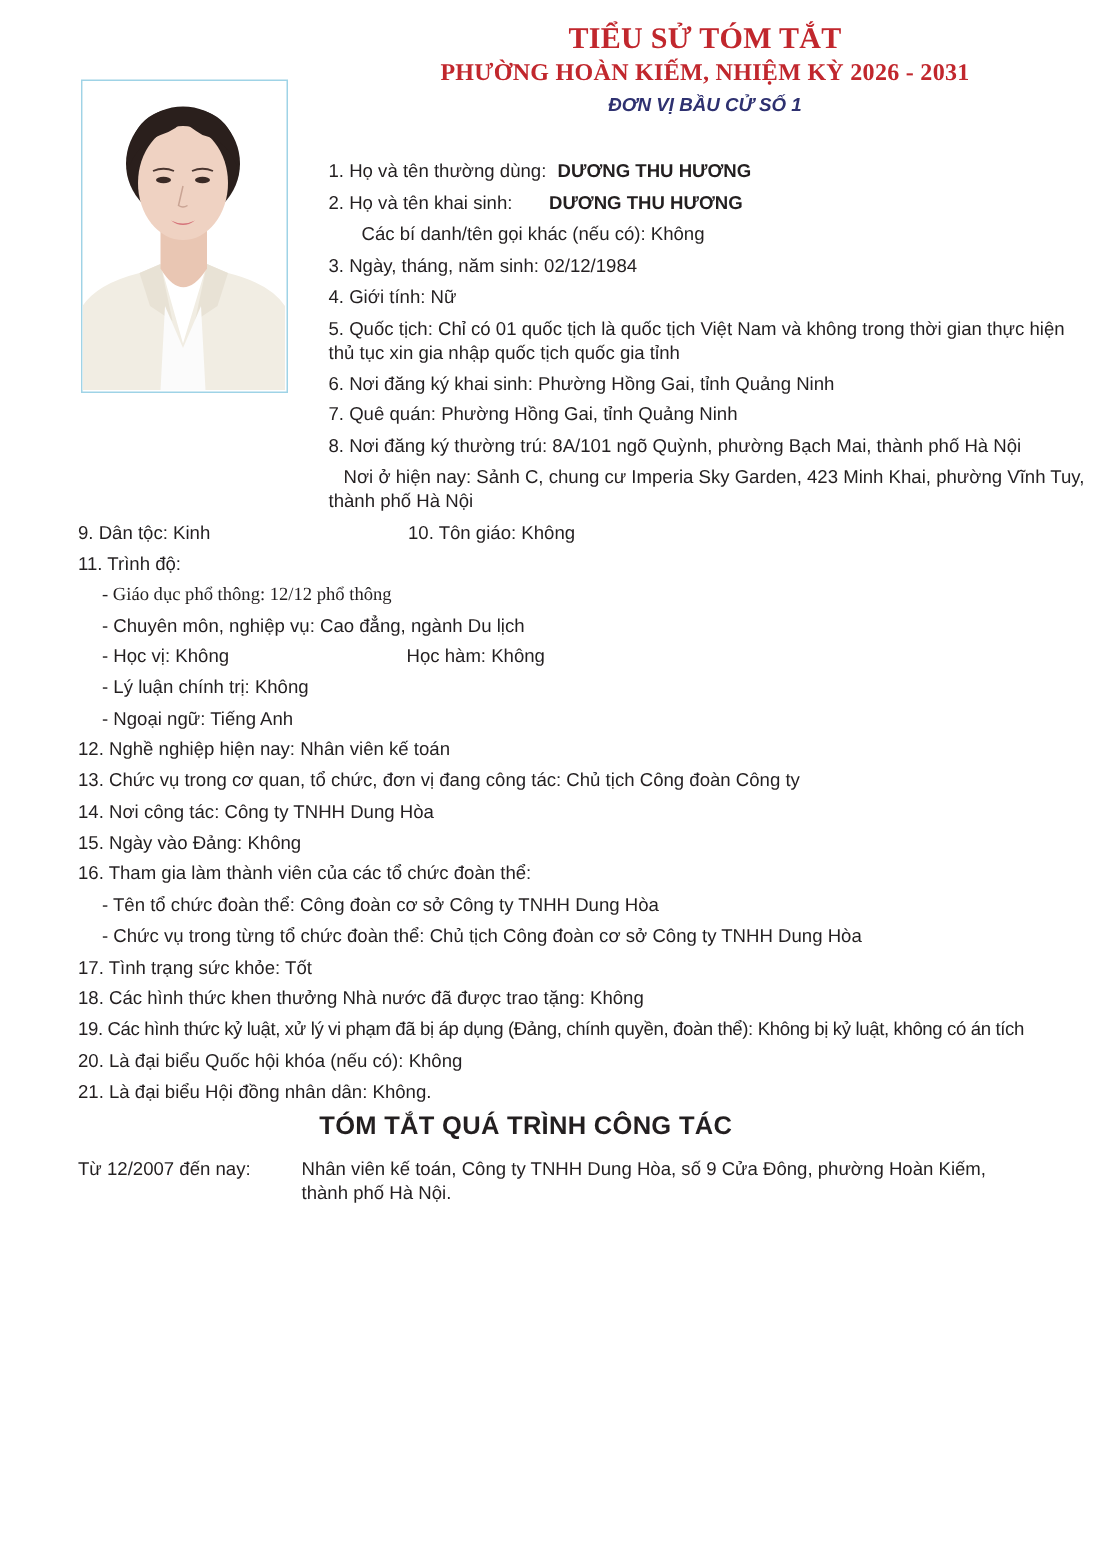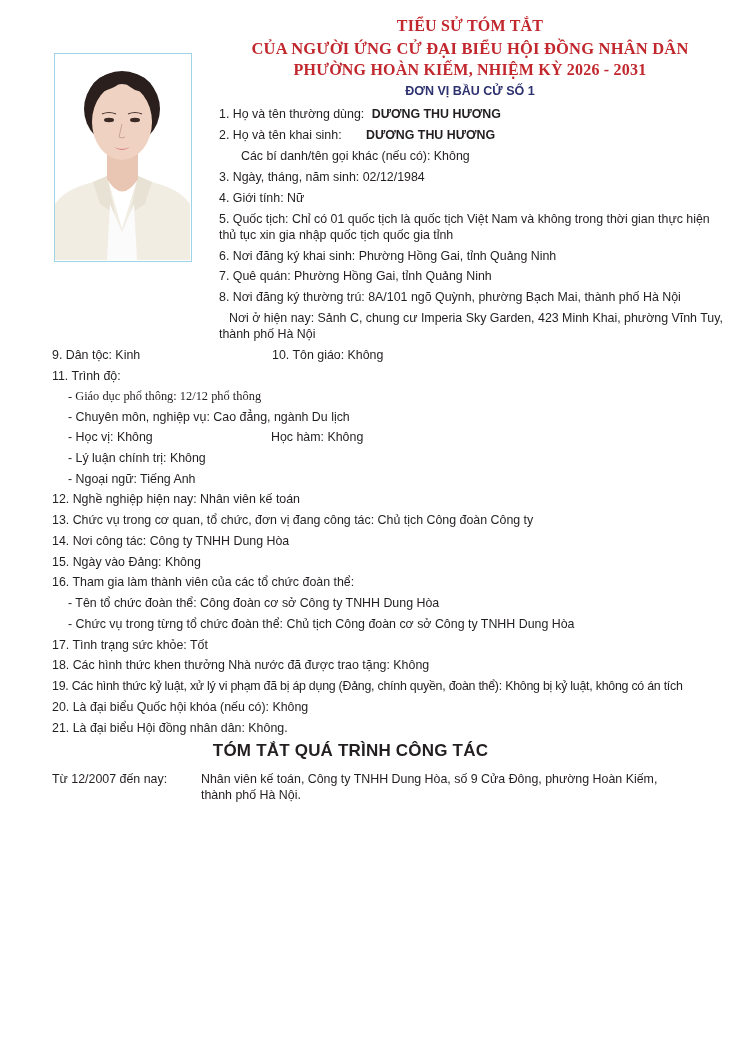--- a/index.html
+++ b/index.html
@@ -7,26 +7,26 @@
       width: 740px; height: 1045px; position: relative; overflow: hidden;
       font-family: "DejaVu Sans", "Liberation Sans", sans-serif;
       color: #231f20;
     }
     .title-block { position: absolute; left: 200px; top: 14px; width: 540px; text-align: center; }
     .title-red {
       font-family: "Liberation Serif", "DejaVu Serif", serif;
       font-weight: bold; color: #c1272d;
       letter-spacing: 0.2px;
     }
-    .t1 { font-size: 16px; line-height: 24px; }
+    .t1 { font-size: 20px; line-height: 24px; }
     .t2 { font-size: 16.5px; line-height: 21px; }
     .t3 { font-size: 16px; line-height: 21px; }
     .t4 {
       font-family: "Liberation Sans", sans-serif; font-weight: bold;
-      color: #2e3170; font-size: 12.5px; line-height: 20px; margin-top: 1px;
+      color: #2e3170; font-size: 12.5px; line-height: 20px; margin-top: 1px; font-style: italic;
     }
     .photo {
       position: absolute; left: 54px; top: 53px; width: 138px; height: 209px;
       border: 1.5px solid #9fd3e6; box-sizing: border-box; background: #ffffff; overflow: hidden;
     }
     .line {
       position: absolute; font-size: 12.4px; line-height: 16px; white-space: nowrap;
       font-family: "Liberation Sans", sans-serif; color: #231f20;
     }
     .bold { font-weight: bold; }
@@ -34,21 +34,20 @@
       position: absolute; left: 0; width: 701px; top: 741px; text-align: center;
       font-family: "Liberation Sans", sans-serif; font-weight: bold; font-size: 17px; color: #231f20;
       letter-spacing: 0.2px;
     }
   </style>
 </head>
 <body>
 
 <div class="title-block">
   <div class="title-red t1">TIỂU SỬ TÓM TẮT</div>
-  <div class="title-red t2">CỦA NGƯỜI ỨNG CỬ ĐẠI BIỂU HỘI ĐỒNG NHÂN DÂN</div>
   <div class="title-red t3">PHƯỜNG HOÀN KIẾM, NHIỆM KỲ 2026 - 2031</div>
   <div class="t4">ĐƠN VỊ BẦU CỬ SỐ 1</div>
 </div>
 
 <div class="photo">
   <svg width="135" height="206" viewBox="0 0 135 206">
     <rect width="135" height="206" fill="#ffffff"></rect>
 
     <path d="M0 206 L0 150 Q10 135 38 128 L52 122 L67 175 L83 122 L97 128 Q125 135 135 150 L135 206 Z" fill="#f1ede3"></path>
     <path d="M38 128 L52 122 L60 160 L45 150 Z" fill="#e8e2d5"></path>

